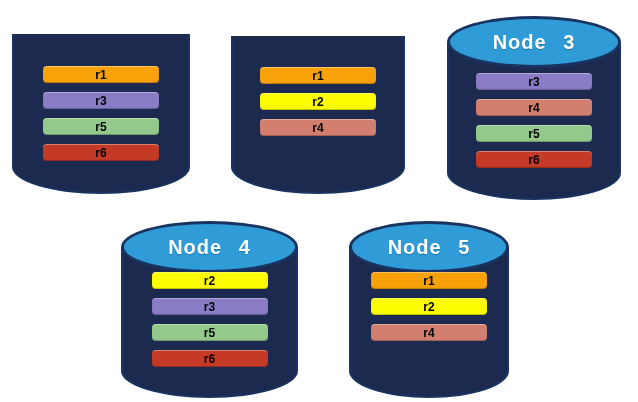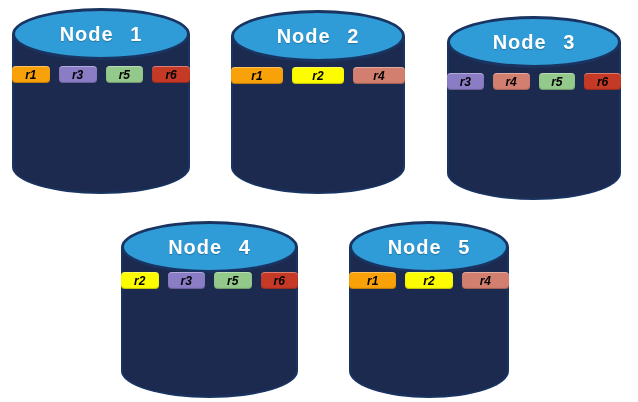--- a/index.html
+++ b/index.html
@@ -53,24 +53,23 @@
     letter-spacing: 1px;
     word-spacing: 10px;
     white-space: nowrap;
     text-shadow: 0 1px 1px rgba(0,0,0,0.25);
   }
   .bars {
     position: absolute;
     left: 0;
     right: 0;
     display: flex;
-    flex-direction: row;
+    flex-direction: column;
     align-items: center;
     gap: 9px;
-    font-style: italic;
   }
   .bar {
     width: 116px;
     height: 17px;
     border-radius: 4px;
     display: flex;
     align-items: center;
     justify-content: center;
     box-shadow: inset 0 1px 0 rgba(255,255,255,0.35), inset 0 -1px 1px rgba(0,0,0,0.25);
   }
@@ -90,44 +89,38 @@
   .pos-n2 .bars, .pos-n3 .bars { top: 57px; }
   .pos-n4 .bars, .pos-n5 .bars { top: 51px; }
 </style>
 </head>
 <body>
 
 <div id="canvas">
 
   <div class="node pos-n1">
     <div class="cyl-body"></div>
-    <div class="cyl-top">
-      <span class="node-title">Node 1</span>
-    </div>
     <div class="bars">
         <div class="bar" style="background: rgb(249, 161, 9);">
           <span>r1</span>
         </div>
         <div class="bar" style="background: rgb(139, 124, 198);">
           <span>r3</span>
         </div>
         <div class="bar" style="background: rgb(148, 201, 140);">
           <span>r5</span>
         </div>
         <div class="bar" style="background: rgb(197, 58, 38);">
           <span>r6</span>
         </div>
       </div>
   </div>
 
   <div class="node pos-n2">
     <div class="cyl-body"></div>
-    <div class="cyl-top">
-      <span class="node-title">Node 2</span>
-    </div>
     <div class="bars">
         <div class="bar" style="background: rgb(249, 161, 9);">
           <span>r1</span>
         </div>
         <div class="bar" style="background: rgb(253, 253, 0);">
           <span>r2</span>
         </div>
         <div class="bar" style="background: rgb(211, 127, 112);">
           <span>r4</span>
         </div>

